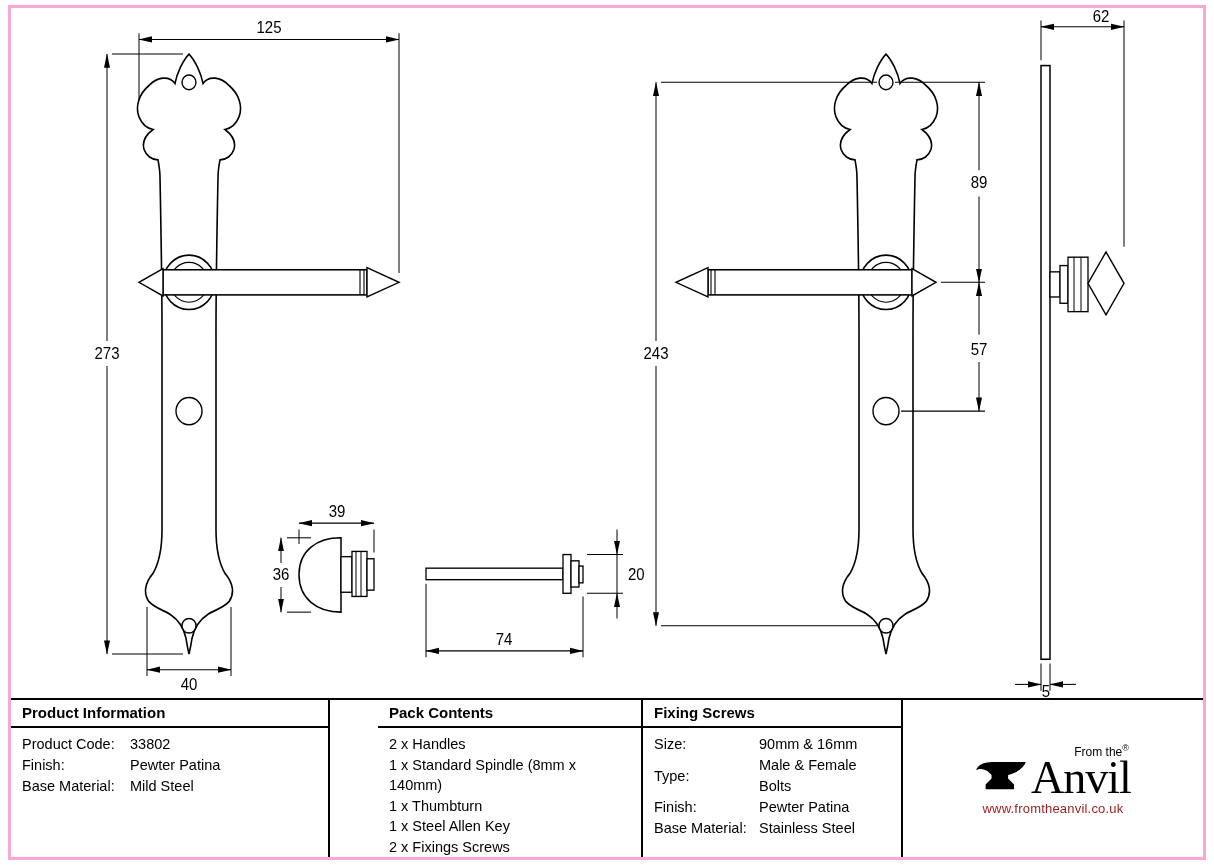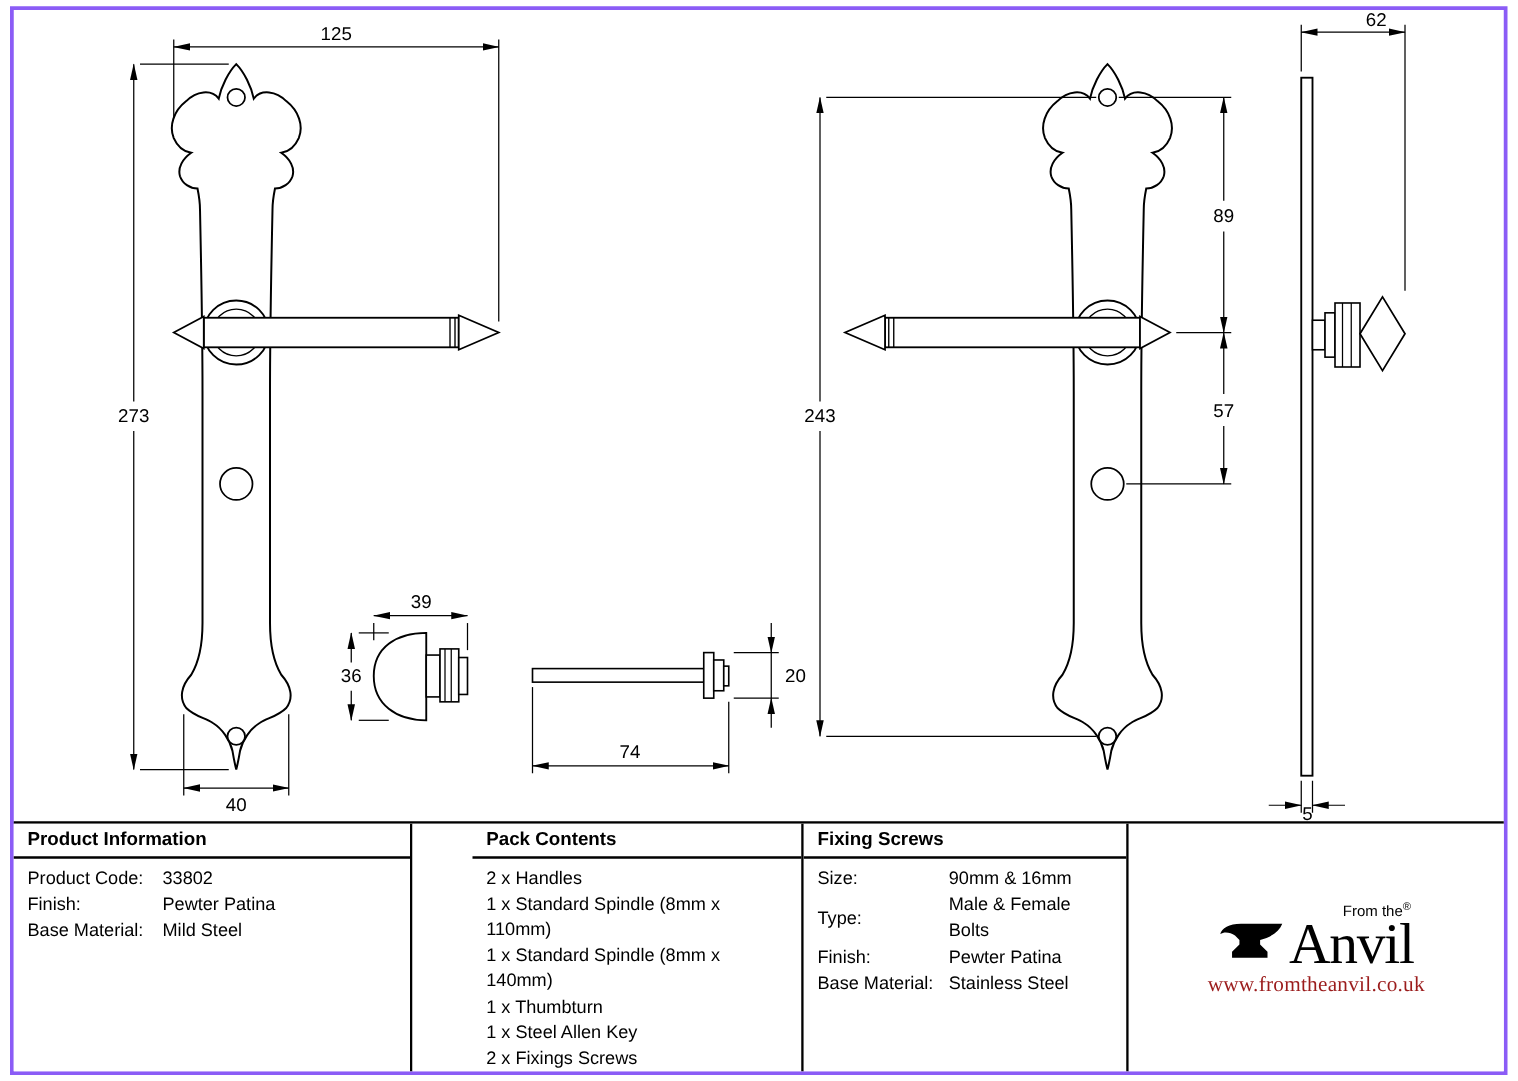--- a/index.html
+++ b/index.html
@@ -1,19 +1,19 @@
 <!DOCTYPE html>
 <html><head>
 <meta charset="utf-8">
 <style>
   * { margin:0; padding:0; box-sizing:border-box; }
   html,body { width:1214px; height:865px; background:#fff; color:#000;
               font-family:"Liberation Sans", sans-serif; }
   .sheet { width:1214px; height:865px; padding:5px 8px; background:#fff; }
-  .frame { width:100%; height:100%; border:3px solid #8b5cf6; display:flex; flex-direction:column; background:#fff; }
+  .frame { width:100%; height:100%; border:3px solid #f9a8d4; display:flex; flex-direction:column; background:#fff; }
 
   .drawing-area { flex:1 1 auto; position:relative; overflow:hidden; }
   .drawing-area svg { position:absolute; inset:0; width:100%; height:100%; }
   svg text { font-size:15px; fill:#000; font-family:"Liberation Sans", sans-serif; }
 
   .note-bar { flex:0 0 33px; border-top:2px solid #000; display:flex; align-items:center;
               padding:0 12px; font-size:15px; }
 
   .info-table { flex:0 0 157px; border-top:2px solid #000; display:flex; }
   .col { border-right:2px solid #000; display:flex; flex-direction:column; background:#fff; }
@@ -29,21 +29,21 @@
   .col-fix .kv .k { width:105px; }
   .pack-item { line-height:20.5px; }
 
   .logo-wrap { height:100%; display:flex; flex-direction:column; align-items:center; justify-content:center; padding:6px 8px; }
   .logo-row { display:flex; align-items:flex-end; }
   .anvil-icon { width:52px; height:38px; margin-right:4px; margin-bottom:4px; }
   .logo-text { display:flex; flex-direction:column; align-items:center; }
   .from-the { font-size:12px; line-height:12px; align-self:flex-end; padding-right:2px; }
   .reg { font-size:9px; vertical-align:super; }
   .anvil-word { font-family:Liberation Serif, serif; font-size:46px; line-height:40px; letter-spacing:-1px; }
-  .logo-url { font-size:17px; margin-top:3px; letter-spacing:0.2px;font-family:Liberation Serif, serif; }
+  .logo-url { font-size:13px; margin-top:3px; letter-spacing:0.2px; }
 </style>
 </head>
 <body>
 
 <div class="sheet">
   <div class="frame">
 
     <div class="drawing-area">
       <svg viewBox="0 0 1192 659" preserveAspectRatio="none">
         <defs>
@@ -234,21 +234,20 @@
             <span class="k">Base Material:</span>
             <span class="v">Mild Steel</span>
           </div>
         </div>
       </div>
 
       <div class="col col-pack">
         <div class="cell-header">Pack Contents</div>
         <div class="cell-body">
           <div class="pack-item">2 x Handles</div>
-          <div class="pack-item">1 x Standard Spindle (8mm x 110mm)</div>
           <div class="pack-item">1 x Standard Spindle (8mm x 140mm)</div>
           <div class="pack-item">1 x Thumbturn</div>
           <div class="pack-item">1 x Steel Allen Key</div>
           <div class="pack-item">2 x Fixings Screws</div>
         </div>
       </div>
 
       <div class="col col-fix">
         <div class="cell-header">Fixing Screws</div>
         <div class="cell-body">

